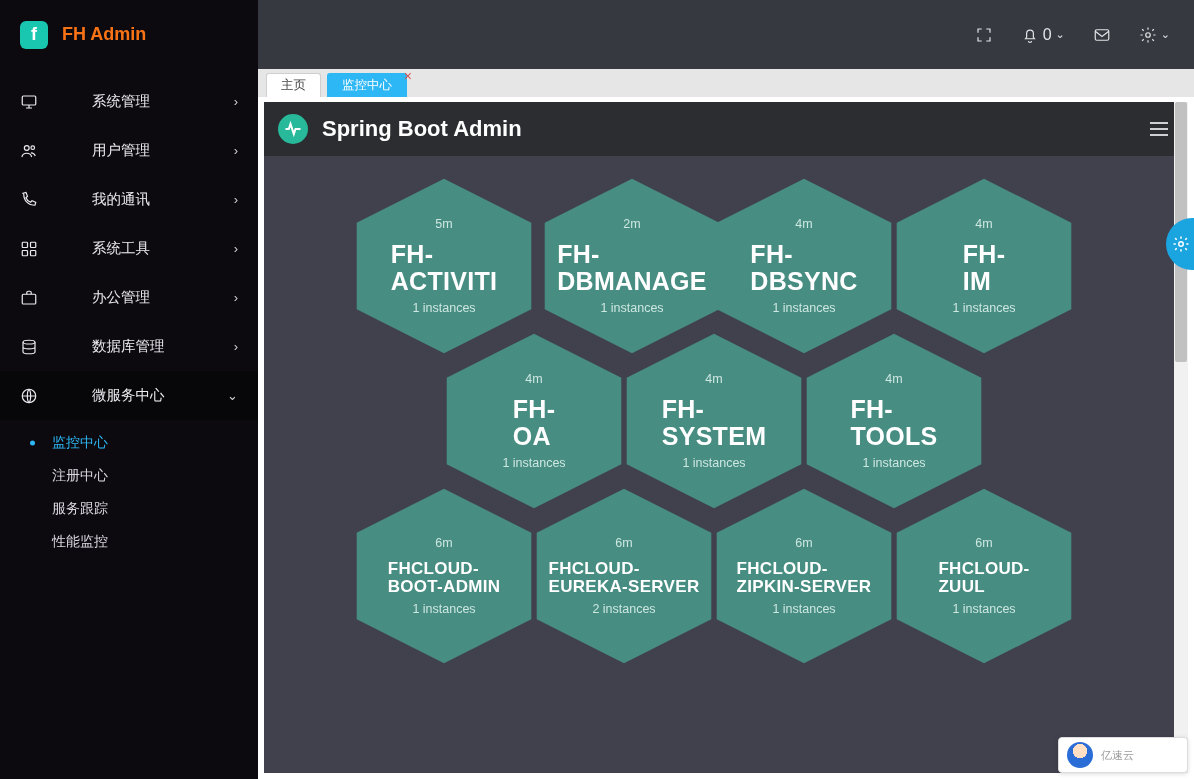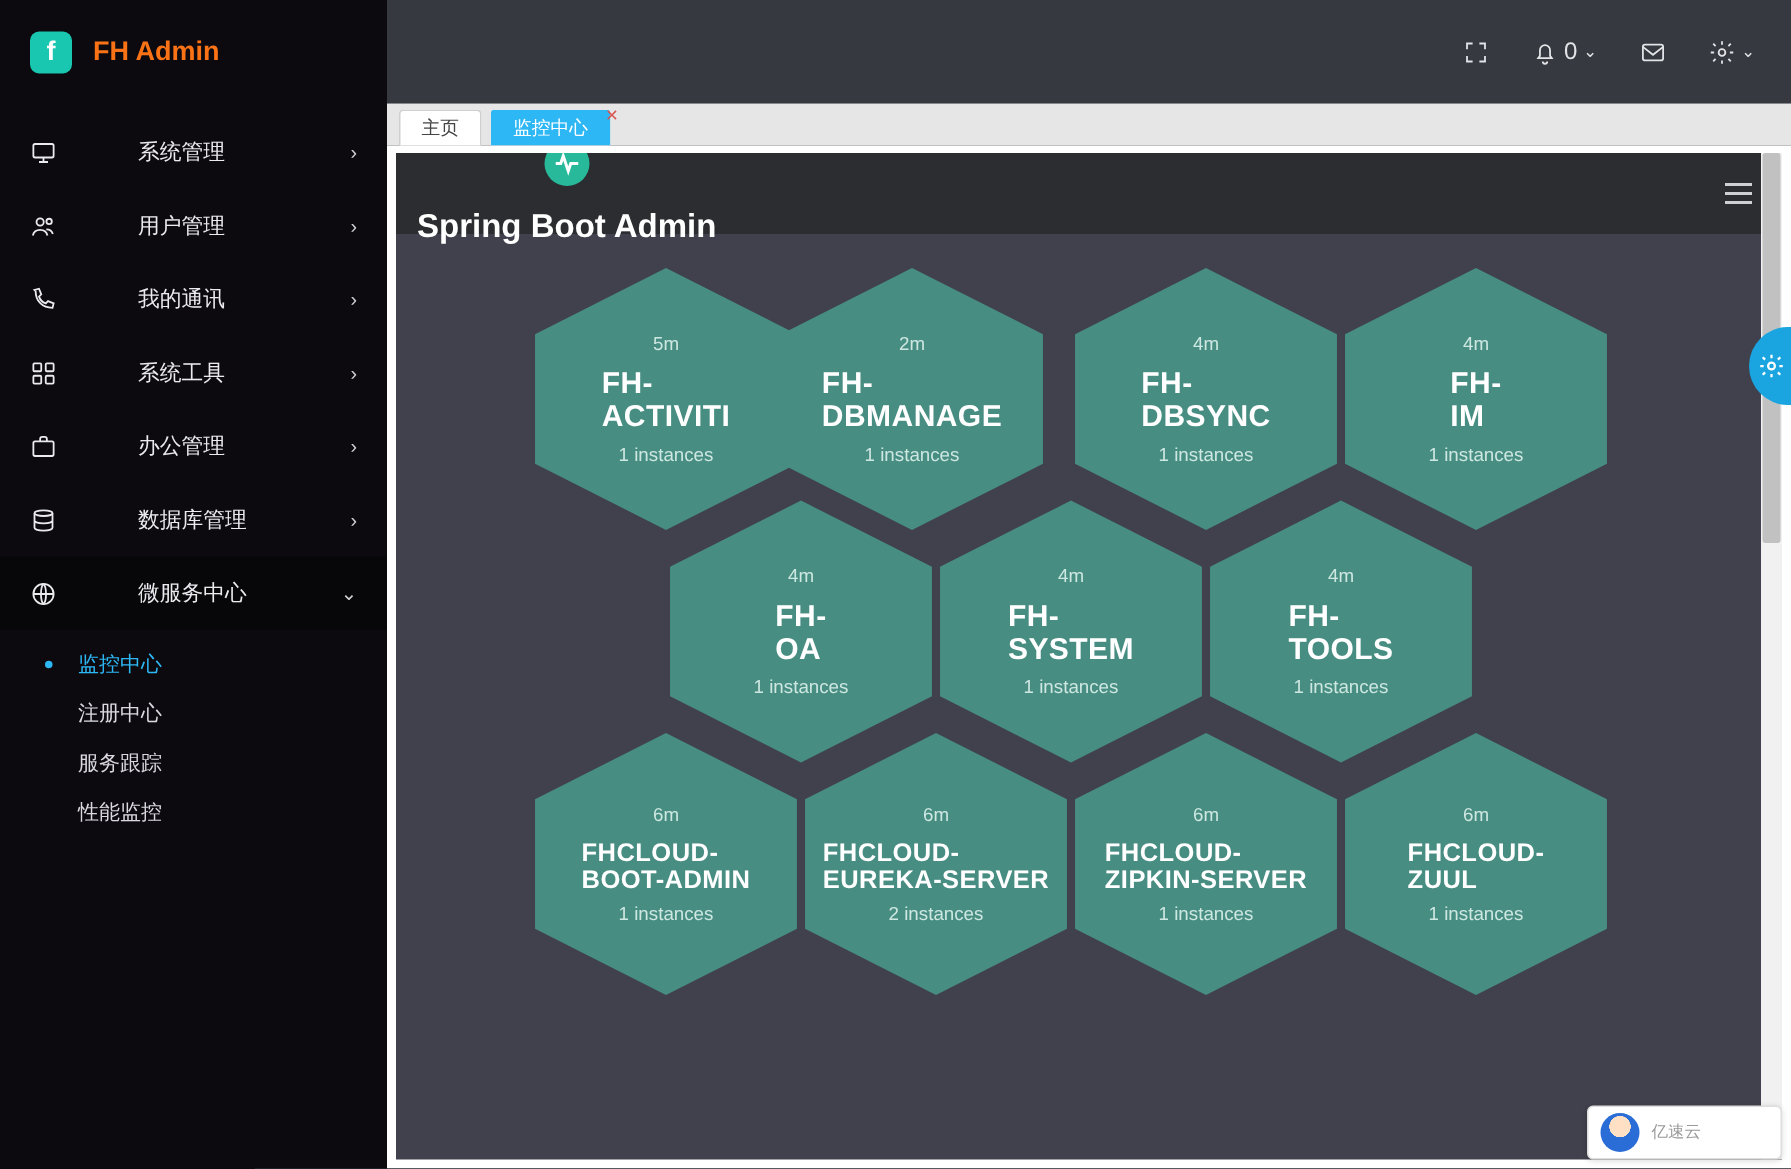--- a/index.html
+++ b/index.html
@@ -91,42 +91,42 @@
   .panel { flex: 1; background: #fff; padding: 5px 6px 6px 6px; position: relative; overflow: hidden; }
 
   
   .sba { width: 100%; height: 100%; background: #41414d; position: relative; overflow: hidden; }
   .sba-scroll { position: absolute; right: 0; top: 0; width: 14px; height: 100%; background: #f1f1f1; }
   .sba-thumb { position: absolute; right: 1px; top: 0; width: 12px; height: 260px; background: #c1c1c1; border-radius: 2px; }
   .sba-header {
     height: 54px; display: flex; align-items: center; justify-content: space-between;
     padding: 0 20px 0 14px; background: #2c2d30; color: #fff;
   }
-  .sba-left { display: flex; align-items: center; gap: 14px; flex-direction: column; }
+  .sba-left { display: flex; align-items: center; gap: 14px; }
   .sba-logo {
     width: 30px; height: 30px; border-radius: 50%; background: #28b99b;
     display:flex; align-items:center; justify-content:center;
   }
   .sba-logo svg { width: 20px; height: 20px; stroke: #fff; fill: none; stroke-width: 2.4; }
   .sba-title { font-size: 22px; font-weight: 600; }
   .sba-burger { display: flex; flex-direction: column; gap: 4px; cursor: pointer; }
   .sba-burger span { width: 18px; height: 2px; background: #cfd0d4; }
 
   .hex-field { position: relative; width: 100%; height: calc(100% - 54px); }
   .hex {
     position: absolute; width: 180px; height: 180px;
     display: flex; flex-direction: column; align-items: center; justify-content: center;
     color: #fff; text-align: left; cursor: pointer;
   }
   .hex-bg, .hex-border { position: absolute; inset: 0; }
   .hex-bg  { background: #478d82; clip-path: polygon(50% 1.5%, 98.5% 26%, 98.5% 74%, 50% 98.5%, 1.5% 74%, 1.5% 26%); }
   .hex-border { background: #1dd1a1; clip-path: polygon(50% 0, 100% 25%, 100% 75%, 50% 100%, 0 75%, 0 25%); z-index: -1; }
   .hex > *:not(.hex-bg):not(.hex-border) { position: relative; }
   .hx-time { font-size: 12.5px; color: #cde7e1; margin-bottom: 10px; }
-  .hx-name { font-size: 20px; font-weight: 700; letter-spacing: .3px; line-height: 1.08; white-space: pre-line; }
+  .hx-name { font-size: 25px; font-weight: 700; letter-spacing: .3px; line-height: 1.08; white-space: pre-line; }
   .hx-name.small { font-size: 17px; }
   .hx-inst { font-size: 12.5px; color: #cde7e1; margin-top: 6px; }
 
   
   .side-knob {
     position: absolute; right: -2px; top: 218px; width: 30px; height: 52px;
     background: #1aa4e0; border-radius: 30px 0 0 30px;
     display:flex; align-items:center; justify-content:center; color:#fff;
     z-index: 10;
   }
@@ -323,21 +323,21 @@
       <div class="hex-field">
 
         <div class="hex" style="left:90px;  top:20px">
             <div class="hex-border"></div>
             <div class="hex-bg"></div>
             <div class="hx-time">5m</div>
             <div class="hx-name">FH-
 ACTIVITI</div>
             <div class="hx-inst">1 instances</div>
           </div>
-        <div class="hex" style="left:254px; top:20px">
+        <div class="hex" style="left:278px; top:20px">
             <div class="hex-border"></div>
             <div class="hex-bg"></div>
             <div class="hx-time">2m</div>
             <div class="hx-name">FH-
 DBMANAGE</div>
             <div class="hx-inst">1 instances</div>
           </div>
         <div class="hex" style="left:450px; top:20px">
             <div class="hex-border"></div>
             <div class="hex-bg"></div>

